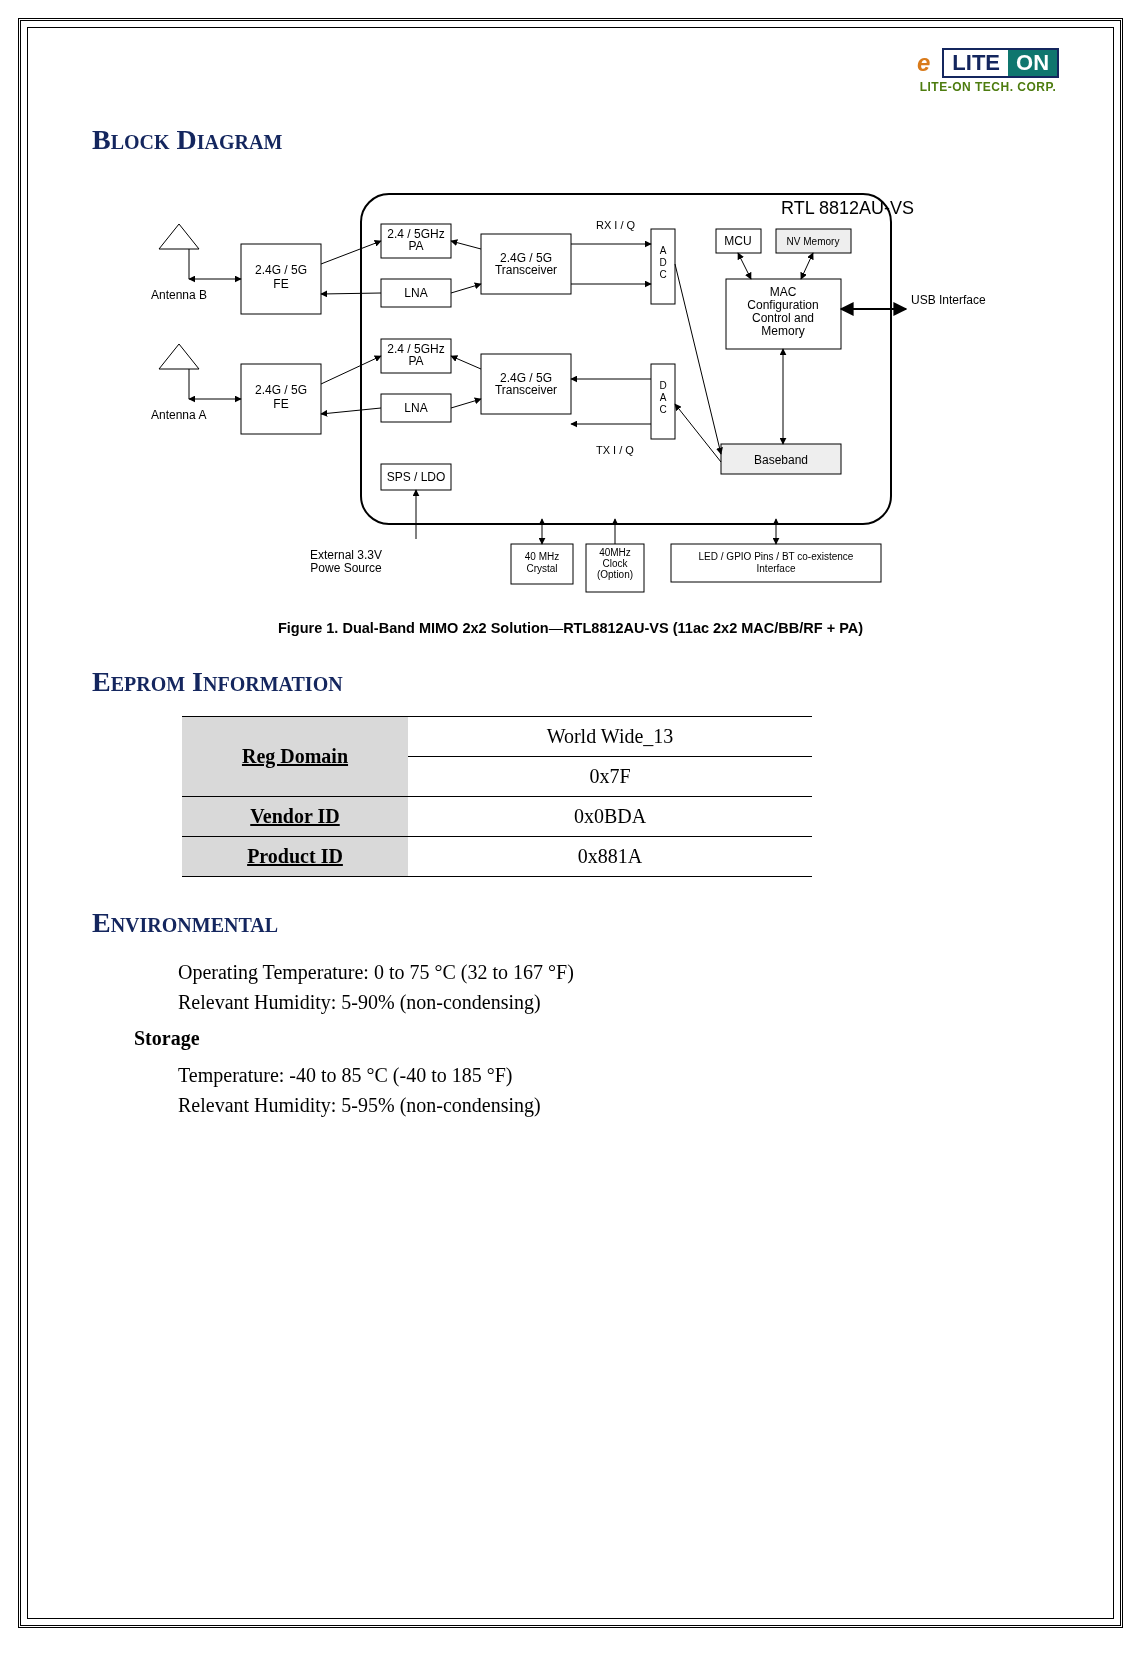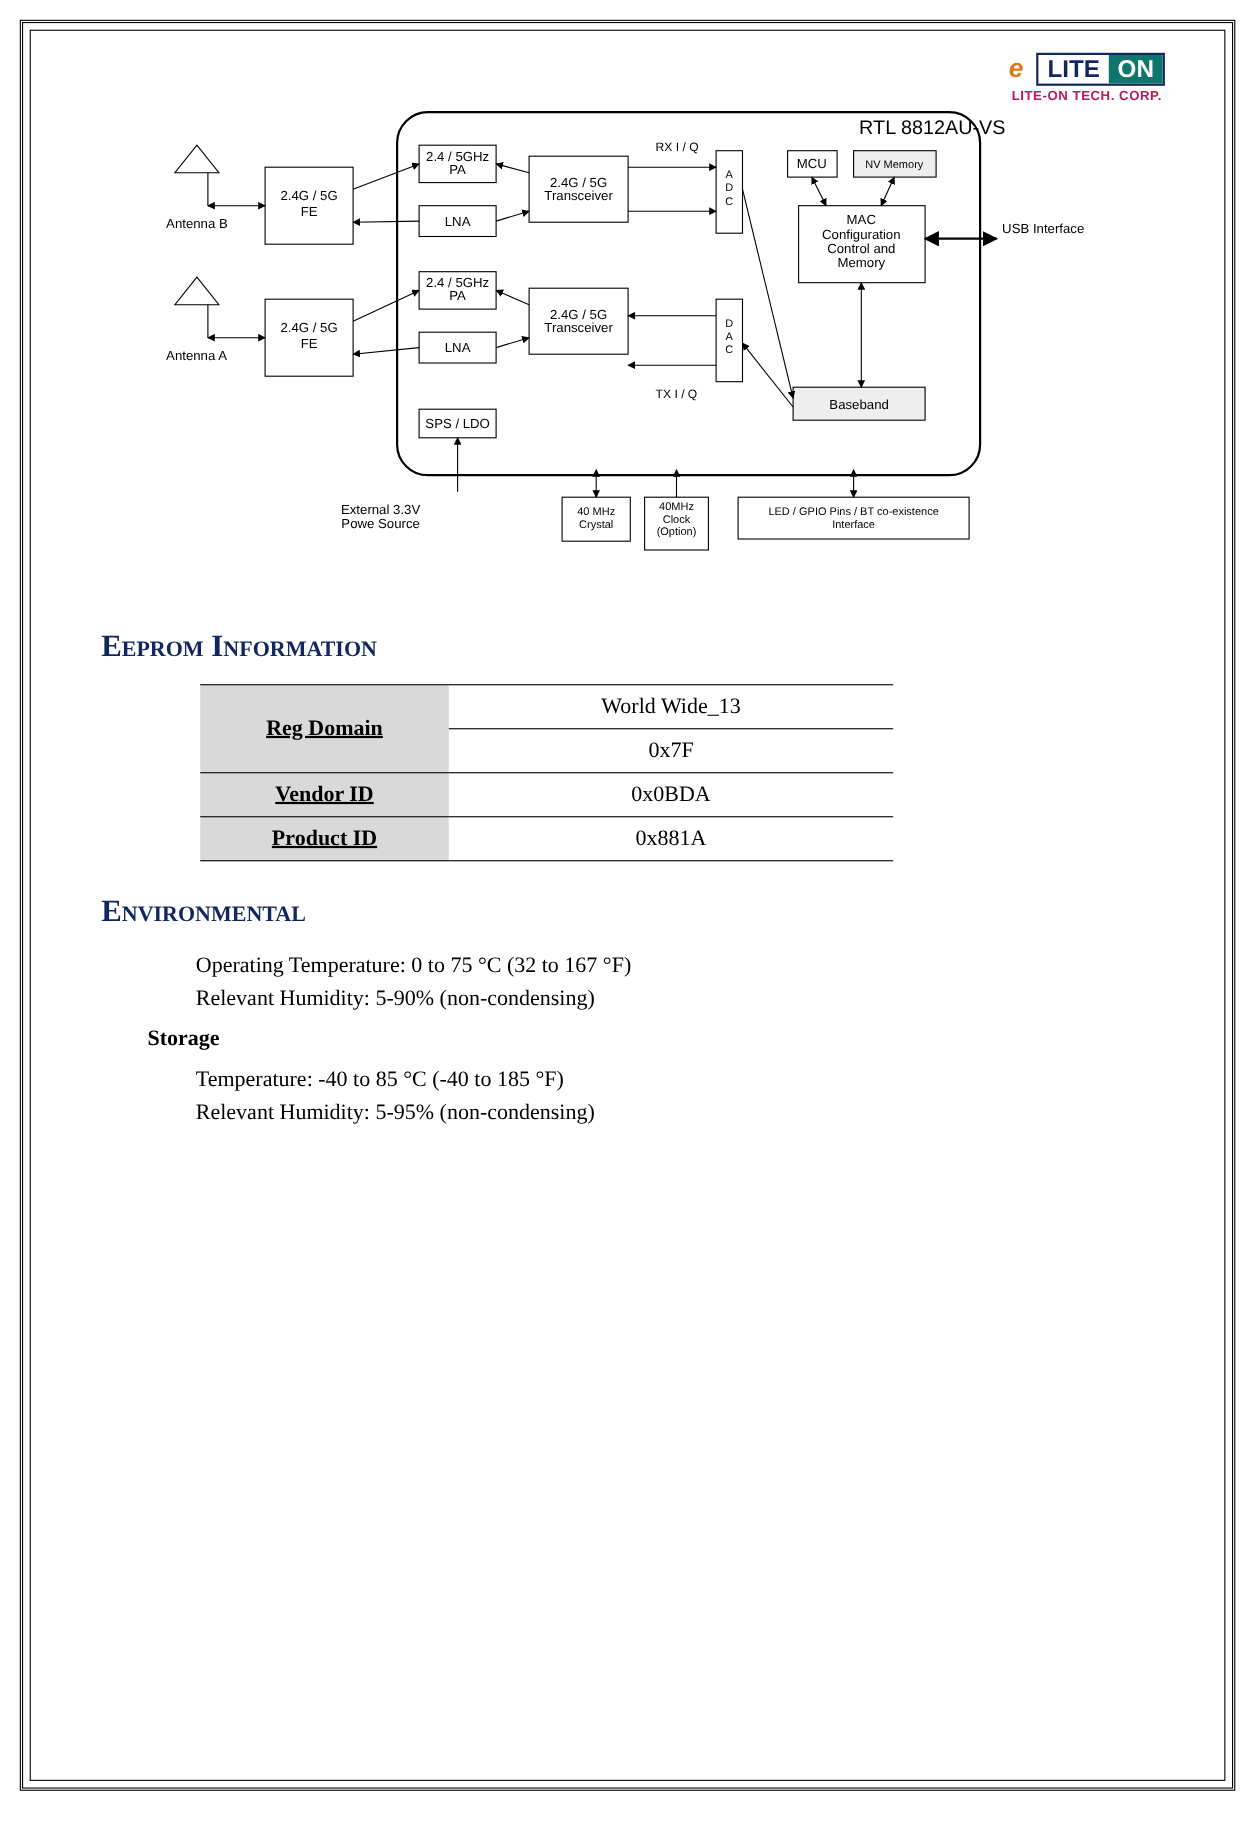--- a/index.html
+++ b/index.html
@@ -6,21 +6,21 @@
   body{font-family:"Times New Roman",Times,serif;color:#000;width:1141px;}
   .page-outer{border:3px double #000;margin:18px;padding:0;position:relative;height:1610px;box-sizing:border-box;}
   .page-inner{position:absolute;top:6px;left:6px;right:6px;bottom:6px;border:1px solid #000;}
   .content{position:absolute;top:0;left:0;right:0;bottom:0;padding:36px 64px 0 64px;}
   .logo{position:absolute;top:20px;right:40px;width:170px;text-align:center;font-family:Arial,Helvetica,sans-serif;}
   .logo-row{display:flex;align-items:center;justify-content:center;gap:6px;}
   .logo-swoosh{font-style:italic;color:#d97a1a;font-size:24px;font-weight:bold;margin-right:6px;}
   .logo-box{display:inline-flex;border:2px solid #14265e;font-weight:bold;font-size:22px;line-height:1;}
   .logo-lite{color:#14265e;padding:2px 8px;}
   .logo-on{background:#0f766e;color:#fff;padding:2px 8px;}
-  .logo-sub{color:#be185d;font-weight:bold;font-size:12px;letter-spacing:0.5px;margin-top:2px;}
+  .logo-sub{color:#4d7c0f;font-weight:bold;font-size:12px;letter-spacing:0.5px;margin-top:2px;}
   h2.section{color:#14265e;font-family:"Times New Roman",serif;font-variant:small-caps;font-size:28px;font-weight:bold;margin:30px 0 18px 0;}
   h2.section:first-of-type{margin-top:60px;}
   .figure{margin:28px auto 8px auto;width:840px;}
   .figure svg{display:block;margin:0 auto;}
   .figure-caption{font-family:Arial,Helvetica,sans-serif;font-weight:bold;font-size:14.5px;text-align:center;margin-top:16px;}
   .sep{font-weight:normal;}
   table.eeprom{border-collapse:collapse;margin:12px 0 8px 90px;width:630px;font-family:"Times New Roman",serif;font-size:20px;}
   table.eeprom td,table.eeprom th{border-top:1px solid #000;border-bottom:1px solid #000;padding:8px 18px;text-align:center;}
   table.eeprom th{background:#d9d9d9;font-weight:bold;width:190px;text-decoration:underline;}
   .env{margin-left:42px;font-size:20px;}
@@ -44,20 +44,21 @@
      <div class="logo-row">
        <span class="logo-swoosh">e</span>
        <span class="logo-box">
          <span class="logo-lite">LITE</span>
          <span class="logo-on">ON</span>
        </span>
      </div>
      <div class="logo-sub">LITE-ON TECH. CORP.</div>
    </div>
 
+   <h2 class="section">Block Diagram</h2>
 
    <div class="figure">
      <svg viewBox="0 0 840 420" width="840" height="420" font-family="Arial,Helvetica" font-size="12">
        <defs>
          <marker id="ah" viewBox="0 0 10 10" refX="9" refY="5" markerWidth="7" markerHeight="7" orient="auto-start-reverse">
            <path d="M0,0 L10,5 L0,10 z" fill="#000"></path>
          </marker>
        </defs>
 
        <rect x="210" y="10" width="530" height="330" rx="28" ry="28" fill="none" stroke="#000" stroke-width="2"></rect>
@@ -144,20 +145,23 @@
        <line x1="391" y1="360" x2="391" y2="335" stroke="#000" marker-end="url(#ah)" marker-start="url(#ah)"></line>
 
        <rect x="435" y="360" width="58" height="48" fill="#fff" stroke="#000"></rect>
             <text x="464" y="372" text-anchor="middle" font-size="10"><tspan x="464">40MHz</tspan><tspan x="464" dy="11">Clock</tspan><tspan x="464" dy="11">(Option)</tspan></text>
        <line x1="464" y1="360" x2="464" y2="335" stroke="#000" marker-end="url(#ah)"></line>
 
        <rect x="520" y="360" width="210" height="38" fill="#fff" stroke="#000"></rect>
             <text x="625" y="376" text-anchor="middle" font-size="10"><tspan x="625">LED / GPIO Pins / BT co-existence</tspan><tspan x="625" dy="12">Interface</tspan></text>
        <line x1="625" y1="360" x2="625" y2="335" stroke="#000" marker-end="url(#ah)" marker-start="url(#ah)"></line>
      </svg>
+     <div class="figure-caption">
+       <span>Figure 1.    Dual-Band MIMO 2x2 Solution</span><span class="sep">—</span><span>RTL8812AU-VS (11ac 2x2 MAC/BB/RF + PA)</span>
+     </div>
    </div>
 
    <h2 class="section">Eeprom Information</h2>
    <table class="eeprom">
      <tbody>
             <tr>
        <th rowspan="2">Reg Domain</th>
        <td>World Wide_13</td>
      </tr>
      <tr>

